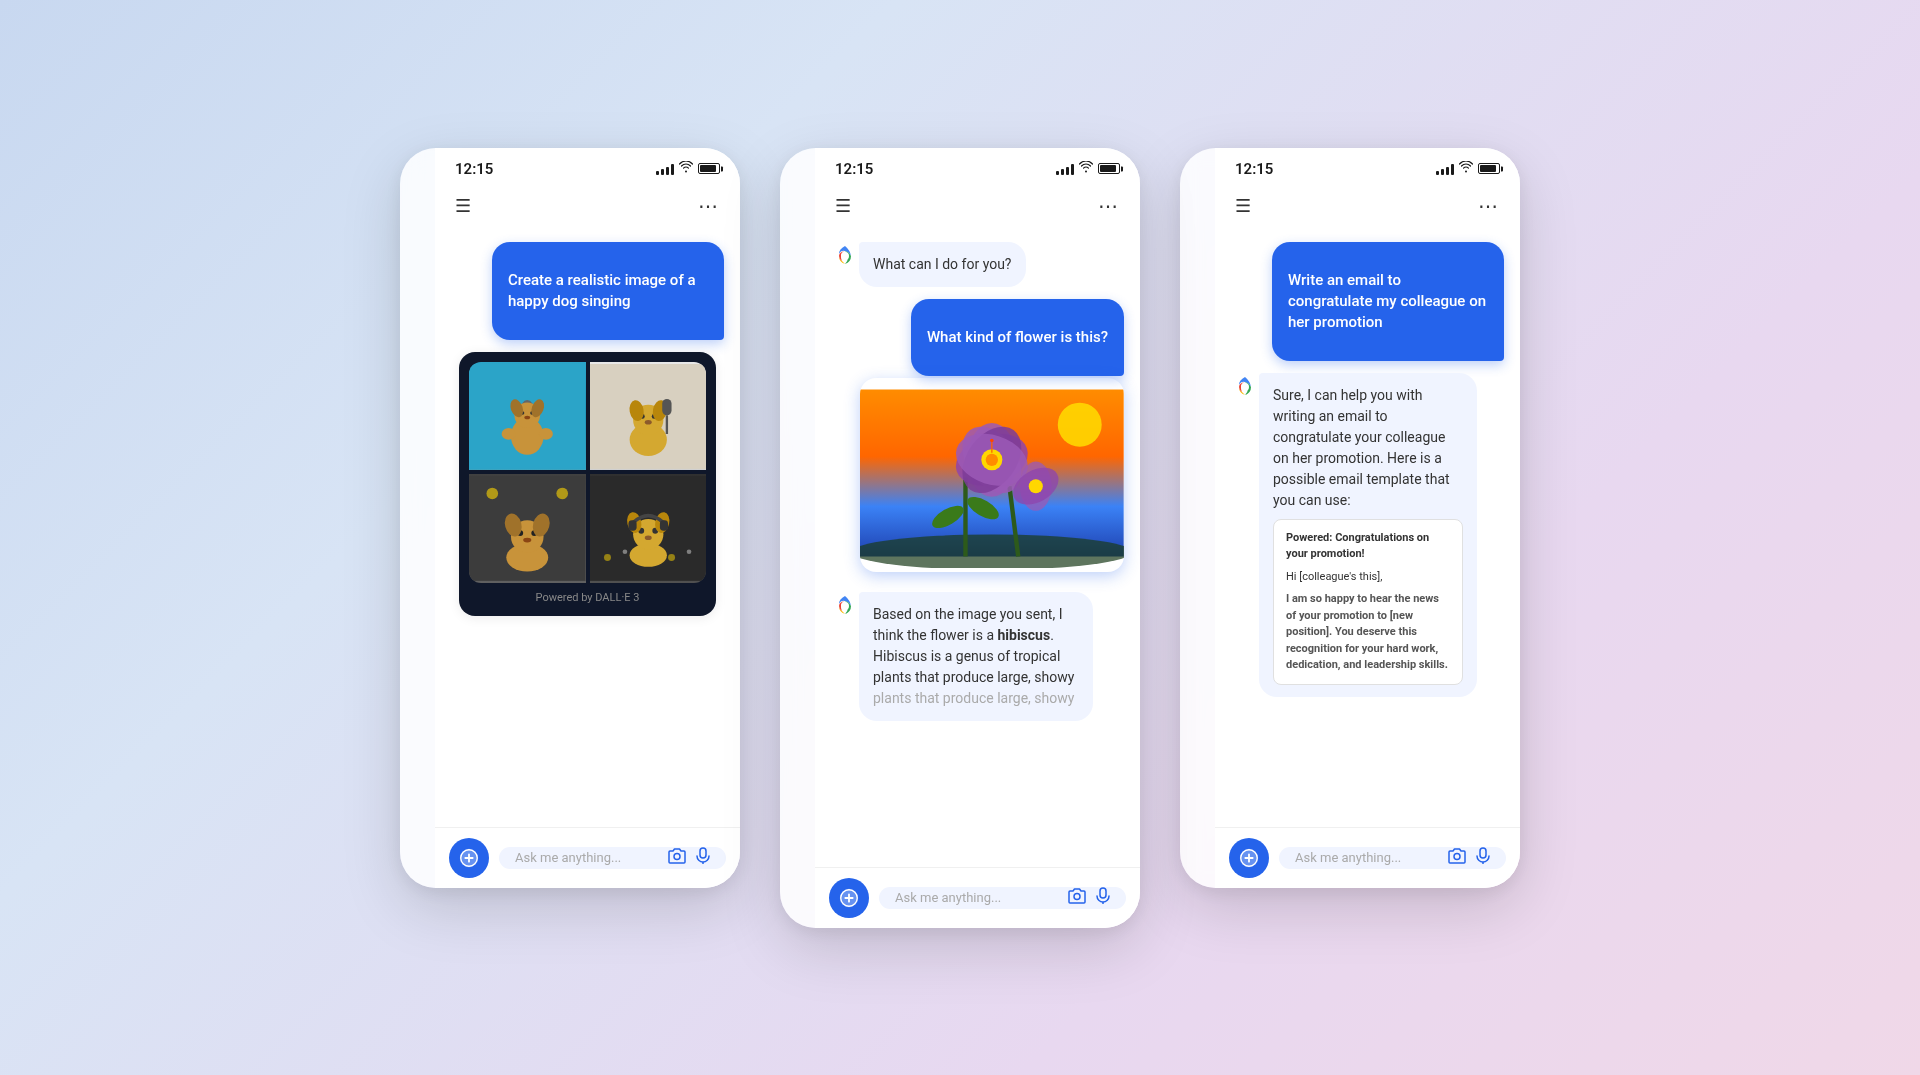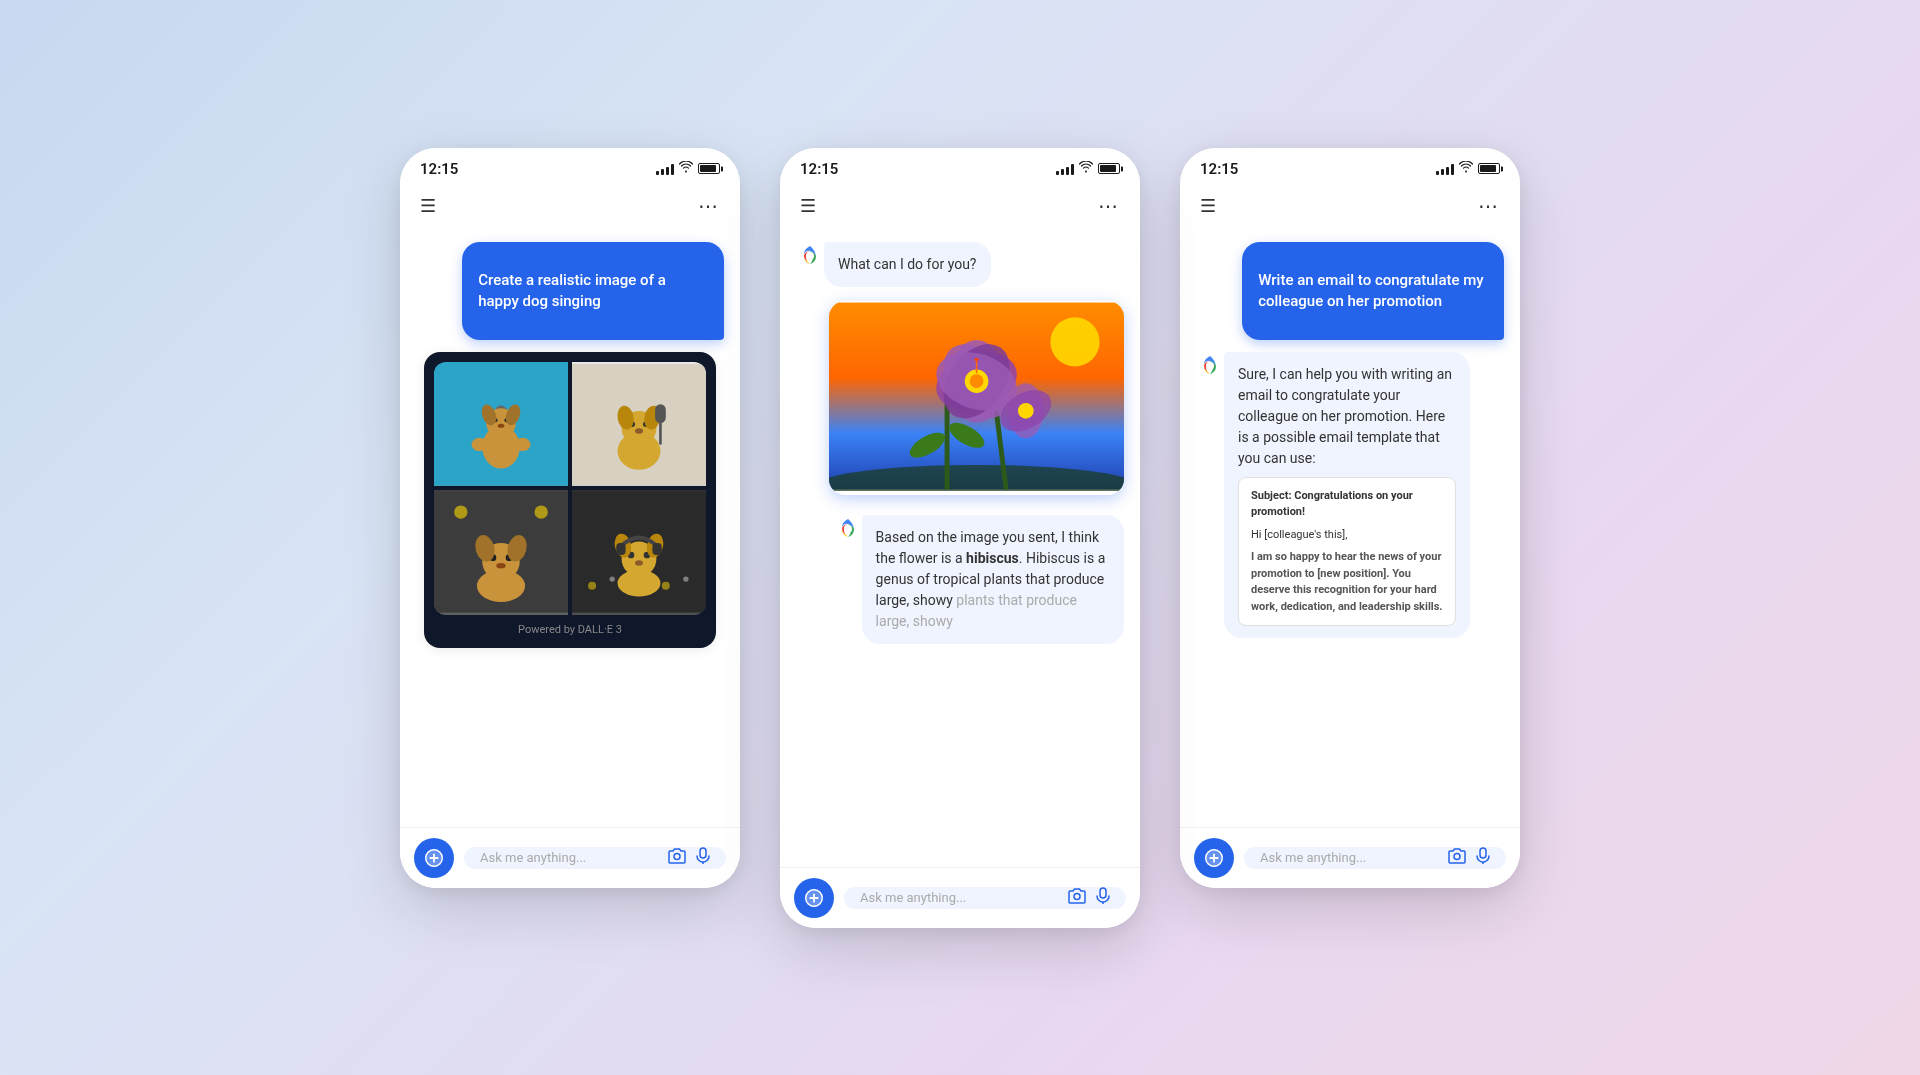--- a/index.html
+++ b/index.html
@@ -339,20 +339,21 @@
       width: 28px;
       height: 28px;
       flex-shrink: 0;
     }
 
     
     .phone-content {
       display: flex;
       flex-direction: column;
       height: 100%;
+      margin-left: 35px;
     }
   </style>
 </head>
 <body>
 
 <div class="phones-container">
 
   <div class="phone-card left">
     <div class="phone-content">
 
@@ -546,20 +547,21 @@
             <path d="M14 4 Q19 8 20 14 Q18 10 14 9 Q10 8 8 12 Q8 7 14 4z" fill="#4285F4"></path>
             <path d="M20 14 Q20 20 14 22 Q17 19 17 15 Q17 11 14 9 Q18 10 20 14z" fill="#34A853"></path>
             <path d="M14 22 Q8 20 8 14 Q8 17 11 19 Q13 21 14 22z" fill="#FBBC05"></path>
             <path d="M8 14 Q8 10 14 9 Q10 10 10 14 Q10 17 11 19 Q8 17 8 14z" fill="#EA4335"></path>
             <circle cx="14" cy="14" r="4" fill="white"></circle>
           </svg>
           <div class="ai-bubble">What can I do for you?</div>
         </div>
 
         <div style="display:flex; flex-direction:column; align-items:flex-end; gap:0;">
+          <div class="user-bubble" style="margin-bottom:0; border-radius: 18px 18px 4px 18px;">What kind of flower is this?</div>
 
           <div style="width:90%; margin-top:2px; border-radius:16px; overflow:hidden; box-shadow:0 4px 16px rgba(37,99,235,0.3);">
             <svg width="100%" height="190" viewBox="0 0 300 190" xmlns="http://www.w3.org/2000/svg">
 
               <defs>
                 <linearGradient id="skyGrad" x1="0" y1="0" x2="0" y2="1">
                   <stop offset="0%" stop-color="#FF8C00"></stop>
                   <stop offset="40%" stop-color="#FF6600"></stop>
                   <stop offset="70%" stop-color="#3B82F6"></stop>
                   <stop offset="100%" stop-color="#1E40AF"></stop>
@@ -589,21 +591,21 @@
               <line x1="150" y1="72" x2="150" y2="60" stroke="#FF6600" stroke-width="1.5"></line>
               <circle cx="150" cy="58" r="2" fill="#FF4500"></circle>
 
               <ellipse cx="200" cy="110" rx="18" ry="28" fill="#9B59B6" opacity="0.75"></ellipse>
               <ellipse cx="200" cy="110" rx="18" ry="28" fill="#8E44AD" transform="rotate(60, 200, 110)" opacity="0.75"></ellipse>
               <circle cx="200" cy="110" r="8" fill="#FFD700"></circle>
             </svg>
           </div>
         </div>
 
-        <div class="ai-message" style="margin-top:8px;justify-content:flex-end;">
+        <div class="ai-message" style="margin-top:8px;">
           <svg class="copilot-logo" viewBox="0 0 28 28" xmlns="http://www.w3.org/2000/svg">
             <circle cx="14" cy="14" r="14" fill="white"></circle>
             <path d="M14 4 Q19 8 20 14 Q18 10 14 9 Q10 8 8 12 Q8 7 14 4z" fill="#4285F4"></path>
             <path d="M20 14 Q20 20 14 22 Q17 19 17 15 Q17 11 14 9 Q18 10 20 14z" fill="#34A853"></path>
             <path d="M14 22 Q8 20 8 14 Q8 17 11 19 Q13 21 14 22z" fill="#FBBC05"></path>
             <path d="M8 14 Q8 10 14 9 Q10 10 10 14 Q10 17 11 19 Q8 17 8 14z" fill="#EA4335"></path>
             <circle cx="14" cy="14" r="4" fill="white"></circle>
           </svg>
           <div class="ai-bubble">
             Based on the image you sent, I think the flower is a <strong>hibiscus</strong>. Hibiscus is a genus of tropical plants that produce large, showy
@@ -684,21 +686,21 @@
             <path d="M20 14 Q20 20 14 22 Q17 19 17 15 Q17 11 14 9 Q18 10 20 14z" fill="#34A853"></path>
             <path d="M14 22 Q8 20 8 14 Q8 17 11 19 Q13 21 14 22z" fill="#FBBC05"></path>
             <path d="M8 14 Q8 10 14 9 Q10 10 10 14 Q10 17 11 19 Q8 17 8 14z" fill="#EA4335"></path>
             <circle cx="14" cy="14" r="4" fill="white"></circle>
           </svg>
           <div class="ai-bubble">
             <span>Sure, I can help you with writing an email to congratulate your colleague on her promotion. Here is a possible email template that you can use:</span>
 
             
             <div class="email-template">
-              <div class="email-subject">Subject: Congratulations on your promotion!</div>
+              <div class="email-subject">Powered: Congratulations on your promotion!</div>
               <div class="email-greeting">Hi [colleague's this],</div>
               <div class="email-body">I am so happy to hear the news of your promotion to [new position]. You deserve this recognition for your hard work, dedication, and leadership skills.</div>
             </div>
           </div>
         </div>
       </div>
 
       <div class="input-bar">
         <button class="input-btn">
           <svg viewBox="0 0 24 24" fill="none">

